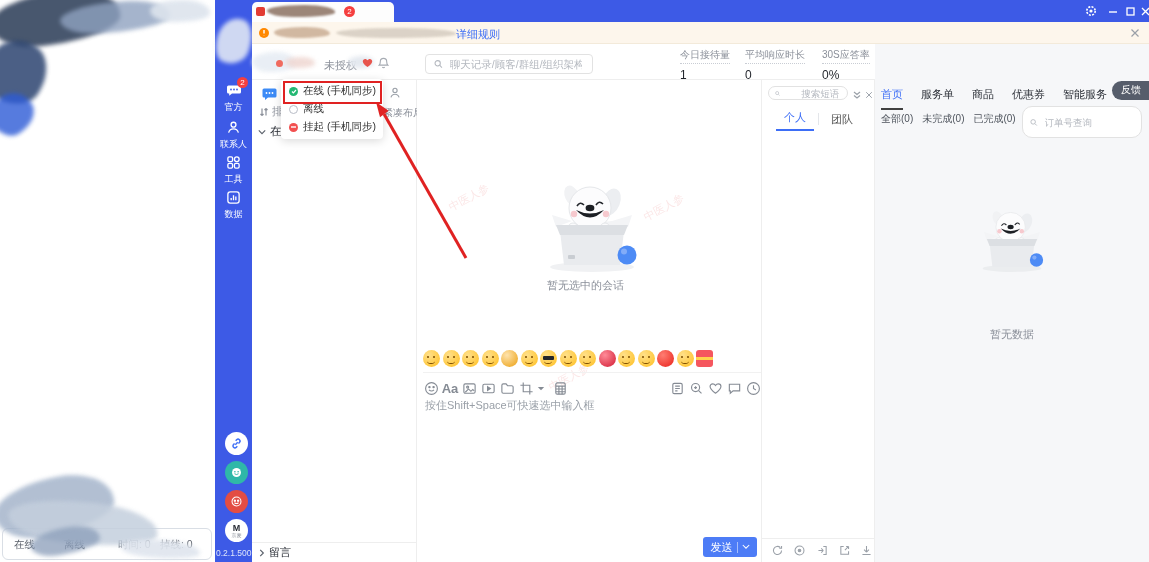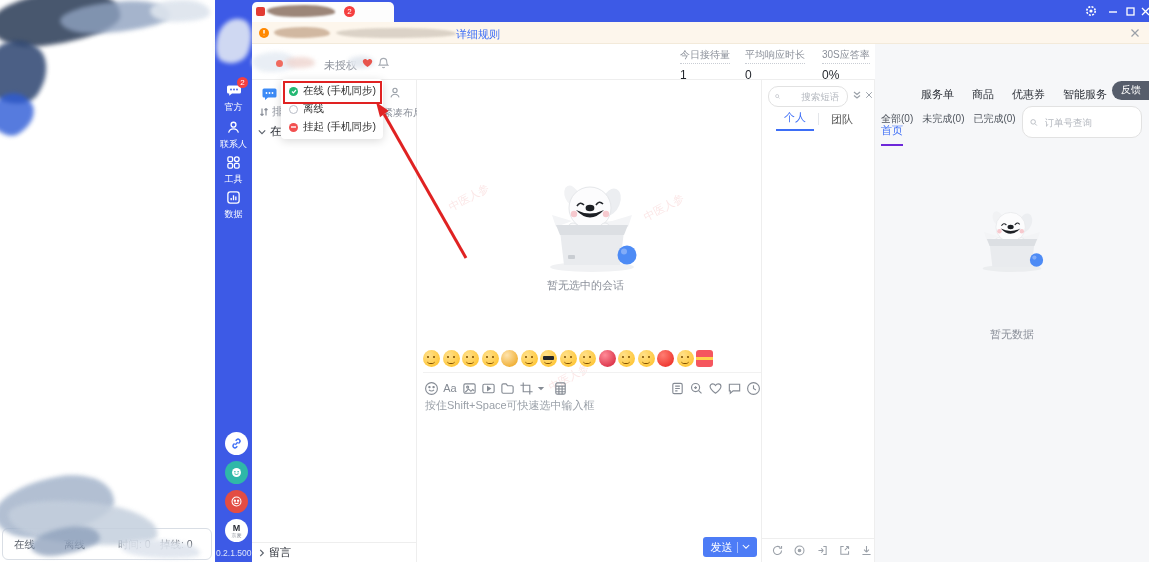--- a/index.html
+++ b/index.html
@@ -61,21 +61,21 @@
   
   .quick{position:absolute;left:762px;top:80px;width:113px;height:482px;background:#fff;border-right:1px solid #EEE;box-sizing:border-box;}
   .qtab{font-size:11px;color:#555;padding-bottom:4px;}
   .qtab.active{color:#3D6EF6;border-bottom:2px solid #3D6EF6;}
   
   .assist{position:absolute;left:875px;top:44px;width:274px;height:518px;background:#F6F7F9;}
   .assist-strip{position:absolute;left:0;top:0;width:274px;height:36px;background:#EDEFF2;}
   .assist-tab{position:absolute;left:3px;top:8px;height:28px;background:#F6F7F9;border-radius:5px 5px 0 0;
               display:flex;align-items:center;gap:6px;padding:0 10px;font-size:11px;color:#1F2329;}
   .navitem{font-size:11px;color:#2A2E36;padding-bottom:6px;}
-  .navitem.active{color:#3D6EF6;border-bottom:2px solid #6d28d9;margin-top:36px;}
+  .navitem.active{color:#3D6EF6;border-bottom:2px solid #404040;}
   .filteritem{font-size:10px;color:#4E545D;}
   .feedback{position:absolute;right:0;top:37px;background:#565D6B;color:#fff;font-size:10px;
             padding:2px 8px 3px 9px;border-radius:10px 0 0 10px;}
   
   .annot{position:absolute;left:0;top:0;width:1149px;height:562px;pointer-events:none;z-index:50;}
   .deskfoot{position:absolute;font-size:10.5px;color:#5B616B;}
   .border-box{position:absolute;border:1px solid #D9DEE5;border-radius:6px;}
 </style>
 </head>
 <body>
@@ -228,20 +228,27 @@
     <span class="abs txt gray" style="left:72px;top:14px;">未授权</span>
     <div class="smudge" style="left:96px;top:12px;width:26px;height:12px;background:#E3E8EF;opacity:.95;"></div>
     <svg class="abs" style="left:110px;top:14px;" width="11" height="10" viewBox="0 0 12 11">
         <path d="M6 10C2.5 7.5.8 5.4.8 3.6.8 2 2 1 3.4 1 4.5 1 5.5 1.7 6 2.6 6.5 1.7 7.5 1 8.6 1 10 1 11.2 2 11.2 3.6c0 1.8-1.7 3.9-5.2 6.4z" fill="#E8554D"></path>
       </svg>
     <svg class="abs" style="left:126px;top:13px;" width="11" height="12" viewBox="0 0 12 13" fill="none" stroke="#A6ABB3" stroke-width="1.2">
         <path d="M6 1.5a3.5 3.5 0 0 1 3.5 3.5c0 2.4.7 3.3 1.2 3.8H1.3c.5-.5 1.2-1.4 1.2-3.8A3.5 3.5 0 0 1 6 1.5z"></path>
         <path d="M4.8 10.8a1.3 1.3 0 0 0 2.4 0"></path>
       </svg>
 
+    <div class="searchbox" style="left:173px;top:10px;width:168px;height:20px;">
+      <svg width="10" height="10" viewBox="0 0 12 12" fill="none" stroke="#B4B8BF" stroke-width="1.4">
+          <circle cx="5" cy="5" r="3.6"></circle>
+          <path d="M8 8l2.8 2.8"></path>
+        </svg>
+      <input placeholder="聊天记录/顾客/群组/组织架构" style="">
+    </div>
 
     <div class="stat" style="left:428px;">
       <div class="sl txt">今日接待量</div>
       <div class="sv txt">1</div>
     </div>
     <div class="stat" style="left:493px;">
       <div class="sl txt">平均响应时长</div>
       <div class="sv txt">0</div>
     </div>
     <div class="stat" style="left:570px;">
@@ -364,21 +371,21 @@
 
     <div class="abs" style="left:6px;top:292px;width:338px;height:22px;border-top:1px solid #F1F1F1;display:flex;align-items:center;gap:3px;padding-top:4px;">
       <span class="tool">
           <svg width="15" height="15" viewBox="0 0 16 16" fill="none" stroke="#858B94" stroke-width="1.2">
             <circle cx="8" cy="8" r="6.3"></circle>
             <circle cx="5.8" cy="6.5" r=".7" fill="#858B94"></circle>
             <circle cx="10.2" cy="6.5" r=".7" fill="#858B94"></circle>
             <path d="M5.3 9.5q2.7 2.4 5.4 0"></path>
           </svg>
         </span>
-      <span class="tool" style="font-size:11px;color:#858B94;">Aa</span>
+      <span class="tool" style="font-size:13px;color:#858B94;font-weight:bold;">Aa</span>
       <span class="tool">
           <svg width="15" height="15" viewBox="0 0 16 16" fill="none" stroke="#858B94" stroke-width="1.2">
             <rect x="2" y="3" width="12" height="10" rx="1.5"></rect>
             <circle cx="6" cy="6.5" r="1.1"></circle>
             <path d="M3.5 12l3.5-3.5 2.5 2.5 2-2 1.5 1.5"></path>
           </svg>
         </span>
       <span class="tool">
           <svg width="15" height="15" viewBox="0 0 16 16" fill="none" stroke="#858B94" stroke-width="1.2">
             <rect x="2" y="3.5" width="12" height="9" rx="1.5"></rect>
@@ -441,21 +448,21 @@
     <div class="abs" style="left:286px;top:457px;width:54px;height:20px;background:#4D7CF6;border-radius:3px;display:flex;align-items:center;justify-content:center;gap:4px;color:#fff;">
       <span class="txt" style="font-size:11px;">发送</span>
       <span style="width:1px;height:11px;background:rgba(255,255,255,.5);"></span>
       <svg width="8" height="6" viewBox="0 0 10 7">
           <path d="M1 1l4 4 4-4" fill="none" stroke="#fff" stroke-width="1.3"></path>
         </svg>
     </div>
   </div>
 
   <div class="quick">
-    <div class="searchbox" style="left:6px;top:6px;width:80px;height:21px;border-radius:10px;padding:0 6px;gap:19px;">
+    <div class="searchbox" style="left:6px;top:6px;width:80px;height:14px;border-radius:10px;padding:0 6px;gap:19px;">
       <svg width="9" height="9" viewBox="0 0 12 12" fill="none" stroke="#B4B8BF" stroke-width="1.4">
           <circle cx="5" cy="5" r="3.6"></circle>
           <path d="M8 8l2.8 2.8"></path>
         </svg>
       <input style="font-size: 9.5px;" placeholder="搜索短语">
     </div>
     <svg class="abs" style="left:90px;top:10px;" width="10" height="10" viewBox="0 0 10 10" fill="none" stroke="#9AA0A8" stroke-width="1.2">
         <path d="M2 2l3 2.5L8 2M2 5.5L5 8l3-2.5"></path>
       </svg>
     <svg class="abs" style="left:103px;top:11px;" width="8" height="8" viewBox="0 0 10 10">

